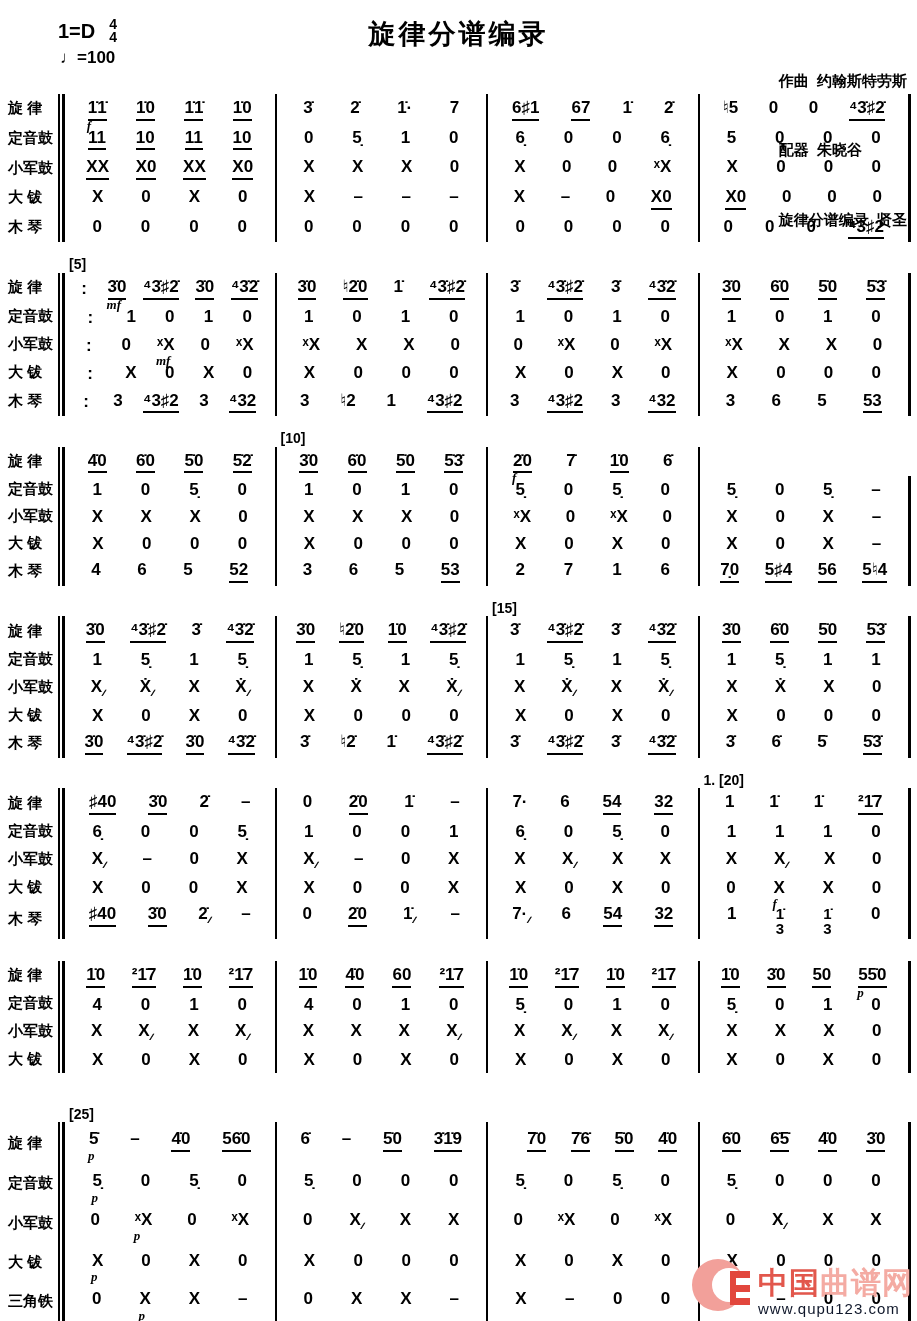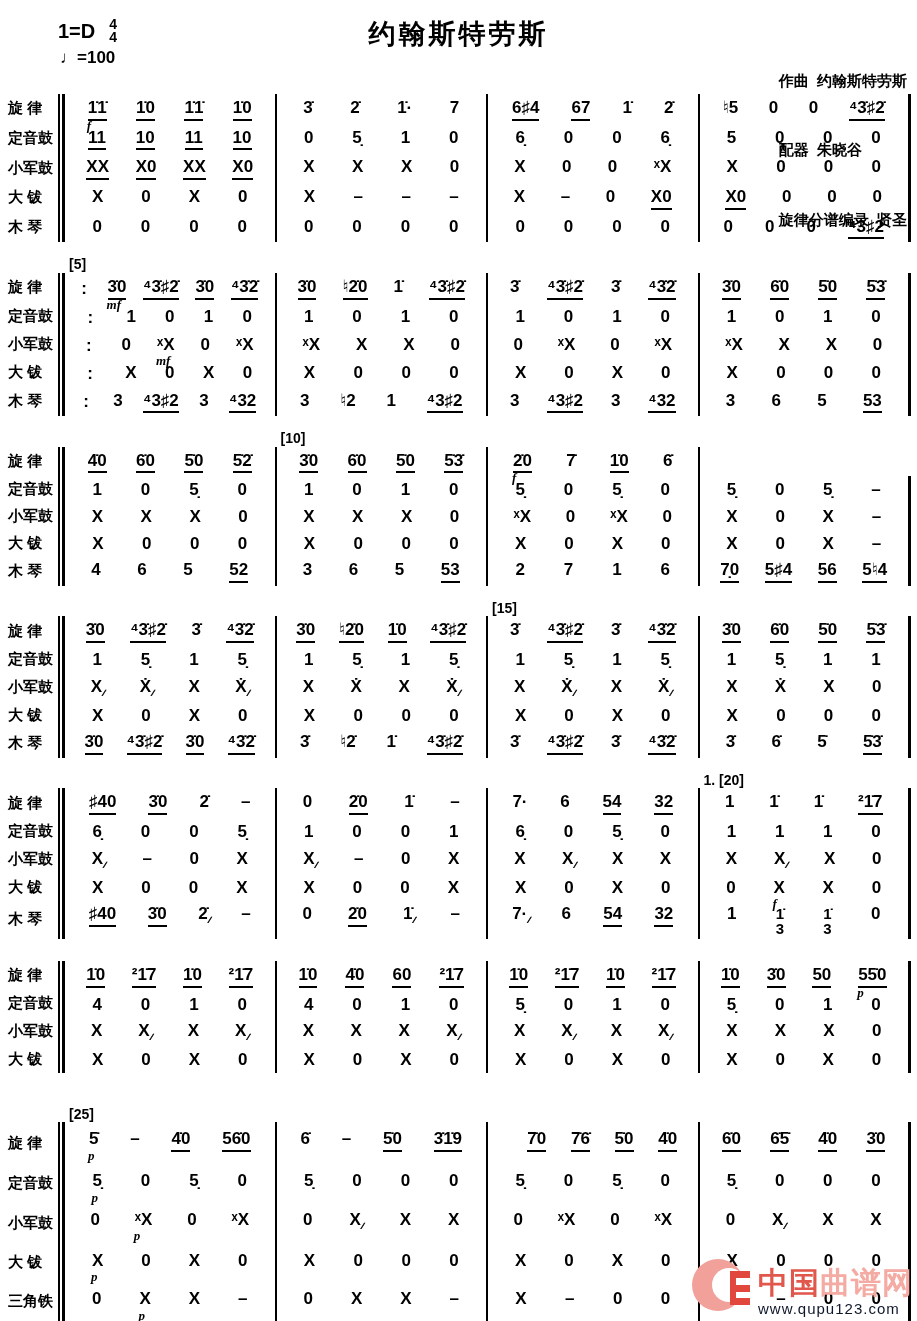--- a/index.html
+++ b/index.html
@@ -67,21 +67,21 @@
       <div class="keyrow">
         <span>1=D</span>
         <span class="ts">
           <span id="ts-top">4</span>
           <span id="ts-bot">4</span>
         </span>
       </div>
       <div class="tempo">♩=100</div>
     </div>
     <div class="hdr-center">
-      <div class="title">约翰斯特劳斯</div>
+      <div class="title">旋律分谱编录</div>
     </div>
     <div class="hdr-right">
       <div>作曲  约翰斯特劳斯</div>
       <div>配器  朱晓谷</div>
       <div>旋律分谱编录  贤圣</div>
     </div>
   </div>
 
   <div class="score">
       <div class="system">
@@ -98,21 +98,21 @@
             <span class="tok beamed">1̇1̇</span>
             <span class="tok beamed">1̇0</span>
           </div>
           <div class="cell" style="grid-area: 2 / 4;">
             <span class="tok">3̇</span>
             <span class="tok">2̇</span>
             <span class="tok">1̇·</span>
             <span class="tok">7</span>
           </div>
           <div class="cell" style="grid-area: 2 / 5;">
-            <span class="tok beamed">6♯4</span>
+            <span class="tok beamed">6♯1</span>
             <span class="tok beamed">67</span>
             <span class="tok">1̇</span>
             <span class="tok">2̇</span>
           </div>
           <div class="cell last" style="grid-area: 2 / 6;">
             <span class="tok">♮5</span>
             <span class="tok">0</span>
             <span class="tok">0</span>
             <span class="tok beamed">⁴3̇♯2̇</span>
           </div>

